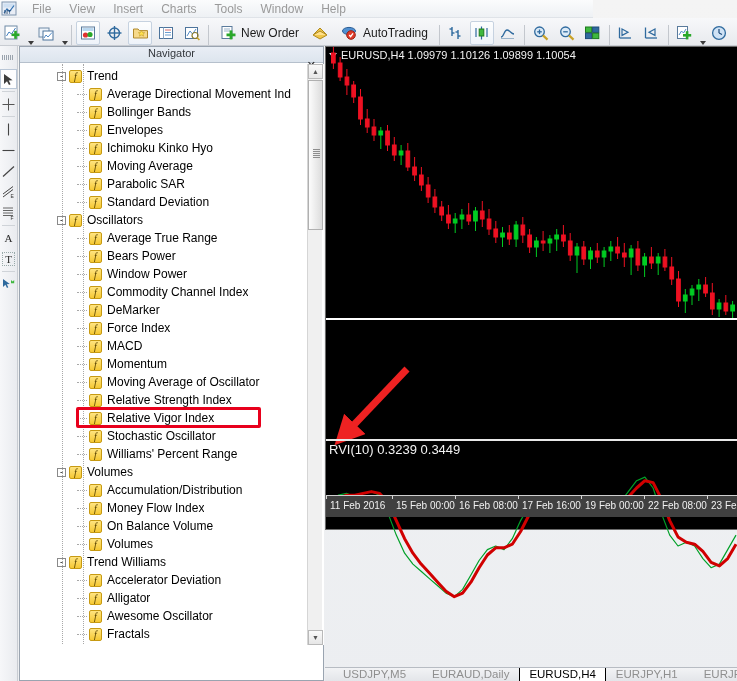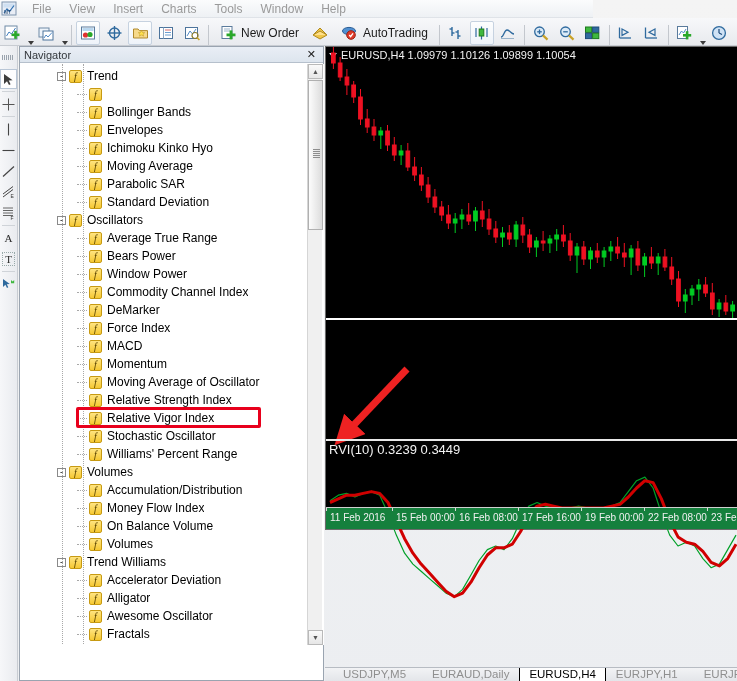--- a/index.html
+++ b/index.html
@@ -73,21 +73,21 @@
   .navigator {
     position: absolute; left: 19px; top: 46px;
     width: 305px; height: 635px;
     background: #fff;
     border: 1px solid #9aa4b0;
   }
   .nav-title {
     height: 16px; background: linear-gradient(180deg,#e9eef5 0%,#dde5ee 100%);
     border-bottom: 1px solid #b6c0cc;
     display: flex; align-items: center; padding: 0 4px;
-    font-size: 11px; color: #33373c;
+    font-size: 11px; color: #33373c; flex-direction: column;
   }
   .nav-close { margin-left: auto; font-size: 11px; color: #222; padding: 0 3px; cursor: default; }
   .nav-body {
     position: absolute; left: 1px; top: 17px; width: 303px; height: 581px;
     background: #ffffff; overflow: hidden;
   }
   .tree { position: relative; padding: 3px 0 0 0; }
   .tnode {
     display: flex; align-items: center; height: 18px; font-size: 12px; color: #000;
     white-space: nowrap; position: relative;
@@ -165,22 +165,22 @@
   }
   .pane-divider2 {
     position: absolute; left: 0; top: 392px; width: 412px; height: 2px;
     background: #e8e8e8;
   }
   .rvi-pane { position: absolute; left: 0; top: 394px; width: 412px; height: 188px; }
   .rvi-head {
     position: absolute; left: 3px; top: 1px; font-size: 13px; color: #f2f2f2;
   }
   .time-axis {
-    position: absolute; left: 0; bottom: 0; width: 412px; height: 22px;
-    border-top: 1px solid #cfcfcf; background: #15803d;
+    position: absolute; left: 0; bottom: 12px; width: 412px; height: 22px;
+    border-top: 1px solid #cfcfcf; background: #404040;
   }
   .time-axis .tick {
     position: absolute; top: 4px; font-size: 10px; color: #f0f0f0; white-space: nowrap;
   }
   .time-axis .vline { position: absolute; top: 0; width: 1px; height: 3px; background: #d8d8d8; }
 
   
   .chart-tabs {
     position: absolute; left: 325px; bottom: 0; width: 412px; height: 14px;
     background: linear-gradient(180deg,#f2f3f5,#e3e5e9);
@@ -485,20 +485,21 @@
     <div class="nav-body">
       <div class="tree" id="tree-root">
           <div class="tnode" style="padding-left: 36px;">
             <span class="expander">-</span>
             <span class="ficon">f</span>
             <span class="tlabel">Trend</span>
           </div>
           <div class="tnode" style="padding-left: 56px;">
             <span class="dash"></span>
             <span class="ficon">f</span>
+            <span class="tlabel">Average Directional Movement Ind</span>
           </div>
           <div class="tnode" style="padding-left: 56px;">
             <span class="dash"></span>
             <span class="ficon">f</span>
             <span class="tlabel">Bollinger Bands</span>
           </div>
           <div class="tnode" style="padding-left: 56px;">
             <span class="dash"></span>
             <span class="ficon">f</span>
             <span class="tlabel">Envelopes</span>

